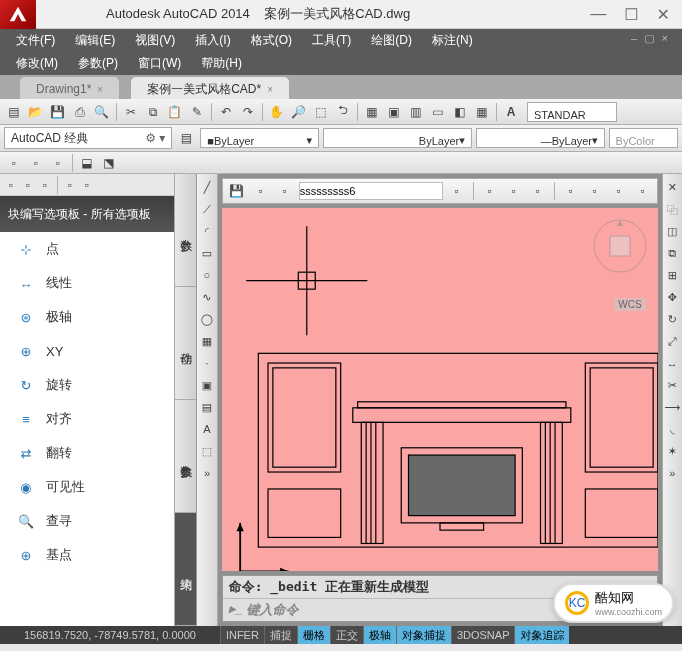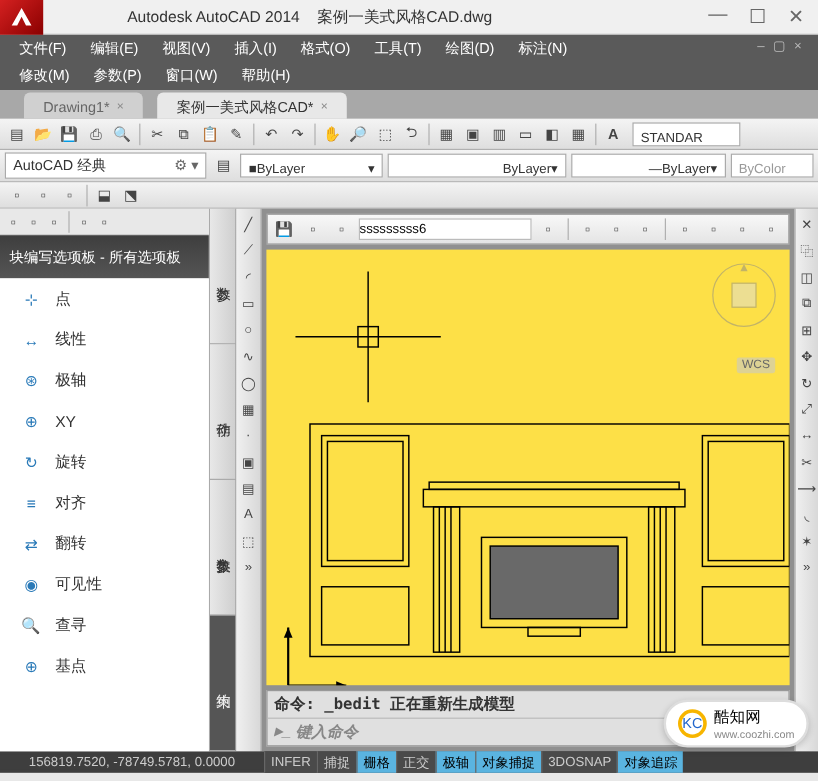--- a/index.html
+++ b/index.html
@@ -54,21 +54,21 @@
 
 
 .vtoolbar { width: 24px; background: linear-gradient(90deg,#f0f0f0,#d8d8d8); border-right: 1px solid #aaa; display: flex; flex-direction: column; align-items: center; padding: 4px 0; gap: 4px; }
 .vtoolbar.right { border-left: 1px solid #aaa; border-right: none; }
 .vbtn { width: 18px; height: 18px; font-size: 11px; color: #444; display: flex; align-items: center; justify-content: center; }
 
 
 .canvas-wrap { flex: 1; display: flex; flex-direction: column; background: #909090; }
 .canvas-tb { height: 26px; background: linear-gradient(#f8f8f8,#e4e4e4); border: 1px solid #aaa; margin: 4px; display: flex; align-items: center; padding: 0 4px; gap: 4px; font-size: 12px; }
 .canvas-tb input { border: 1px solid #bbb; height: 18px; padding: 0 0; font-size: 11px; flex: 1; }
-.canvas { flex: 1; background: #fde047; margin: 0 4px; position: relative; overflow: hidden; }
+.canvas { flex: 1; background: #fca5a5; margin: 0 4px; position: relative; overflow: hidden; }
 .viewcube { position: absolute; top: 8px; right: 8px; width: 60px; height: 60px; opacity: 0.5; }
 .wcs { position: absolute; top: 90px; right: 12px; font-size: 10px; color: #666; background: rgba(200,200,200,0.6); padding: 1px 4px; border-radius: 2px; }
 .drawing { position: absolute; inset: 0; }
 
 .cmd-area { background: #e0e0e0; margin: 4px; border: 1px solid #999; font-size: 13px; font-weight: bold; }
 .cmd-line { padding: 2px 6px; color: #333; font-family: monospace; }
 .cmd-input { padding: 2px 6px; color: #888; font-style: italic; border-top: 1px solid #bbb; display: flex; gap: 4px; }
 
 
 .statusbar { height: 18px; background: #3e3e3e; display: flex; align-items: center; font-size: 11px; color: #ccc; }

